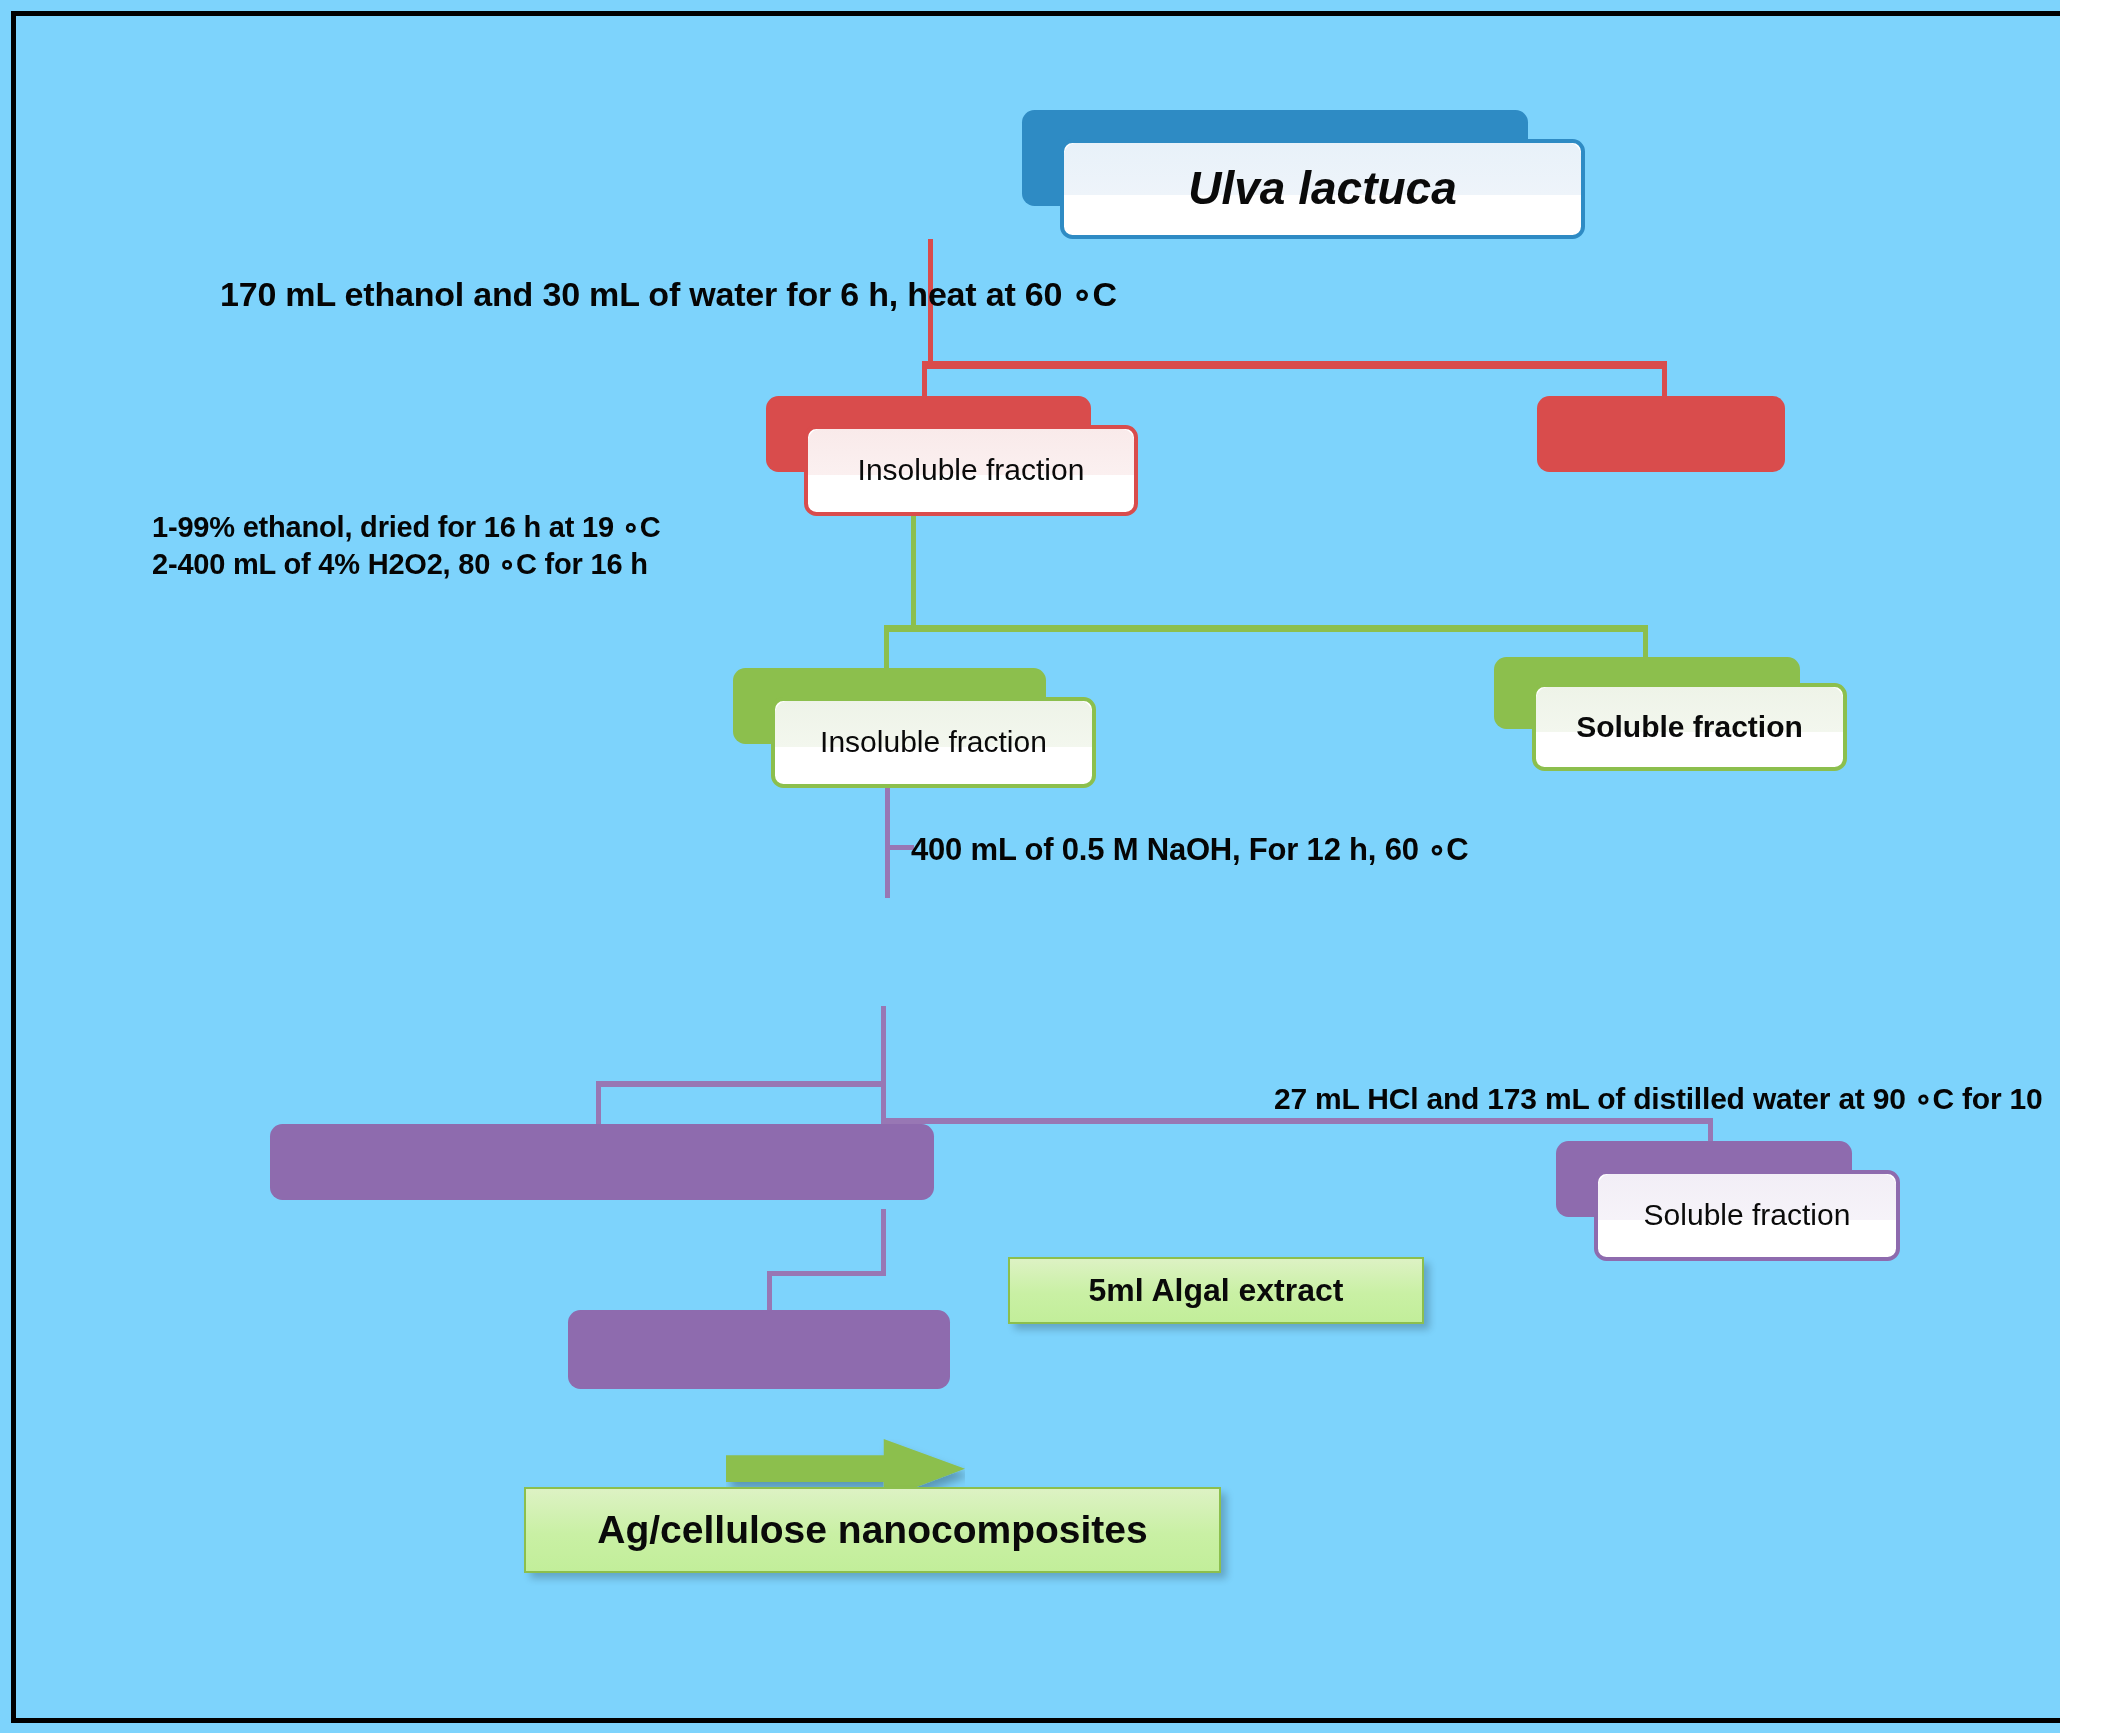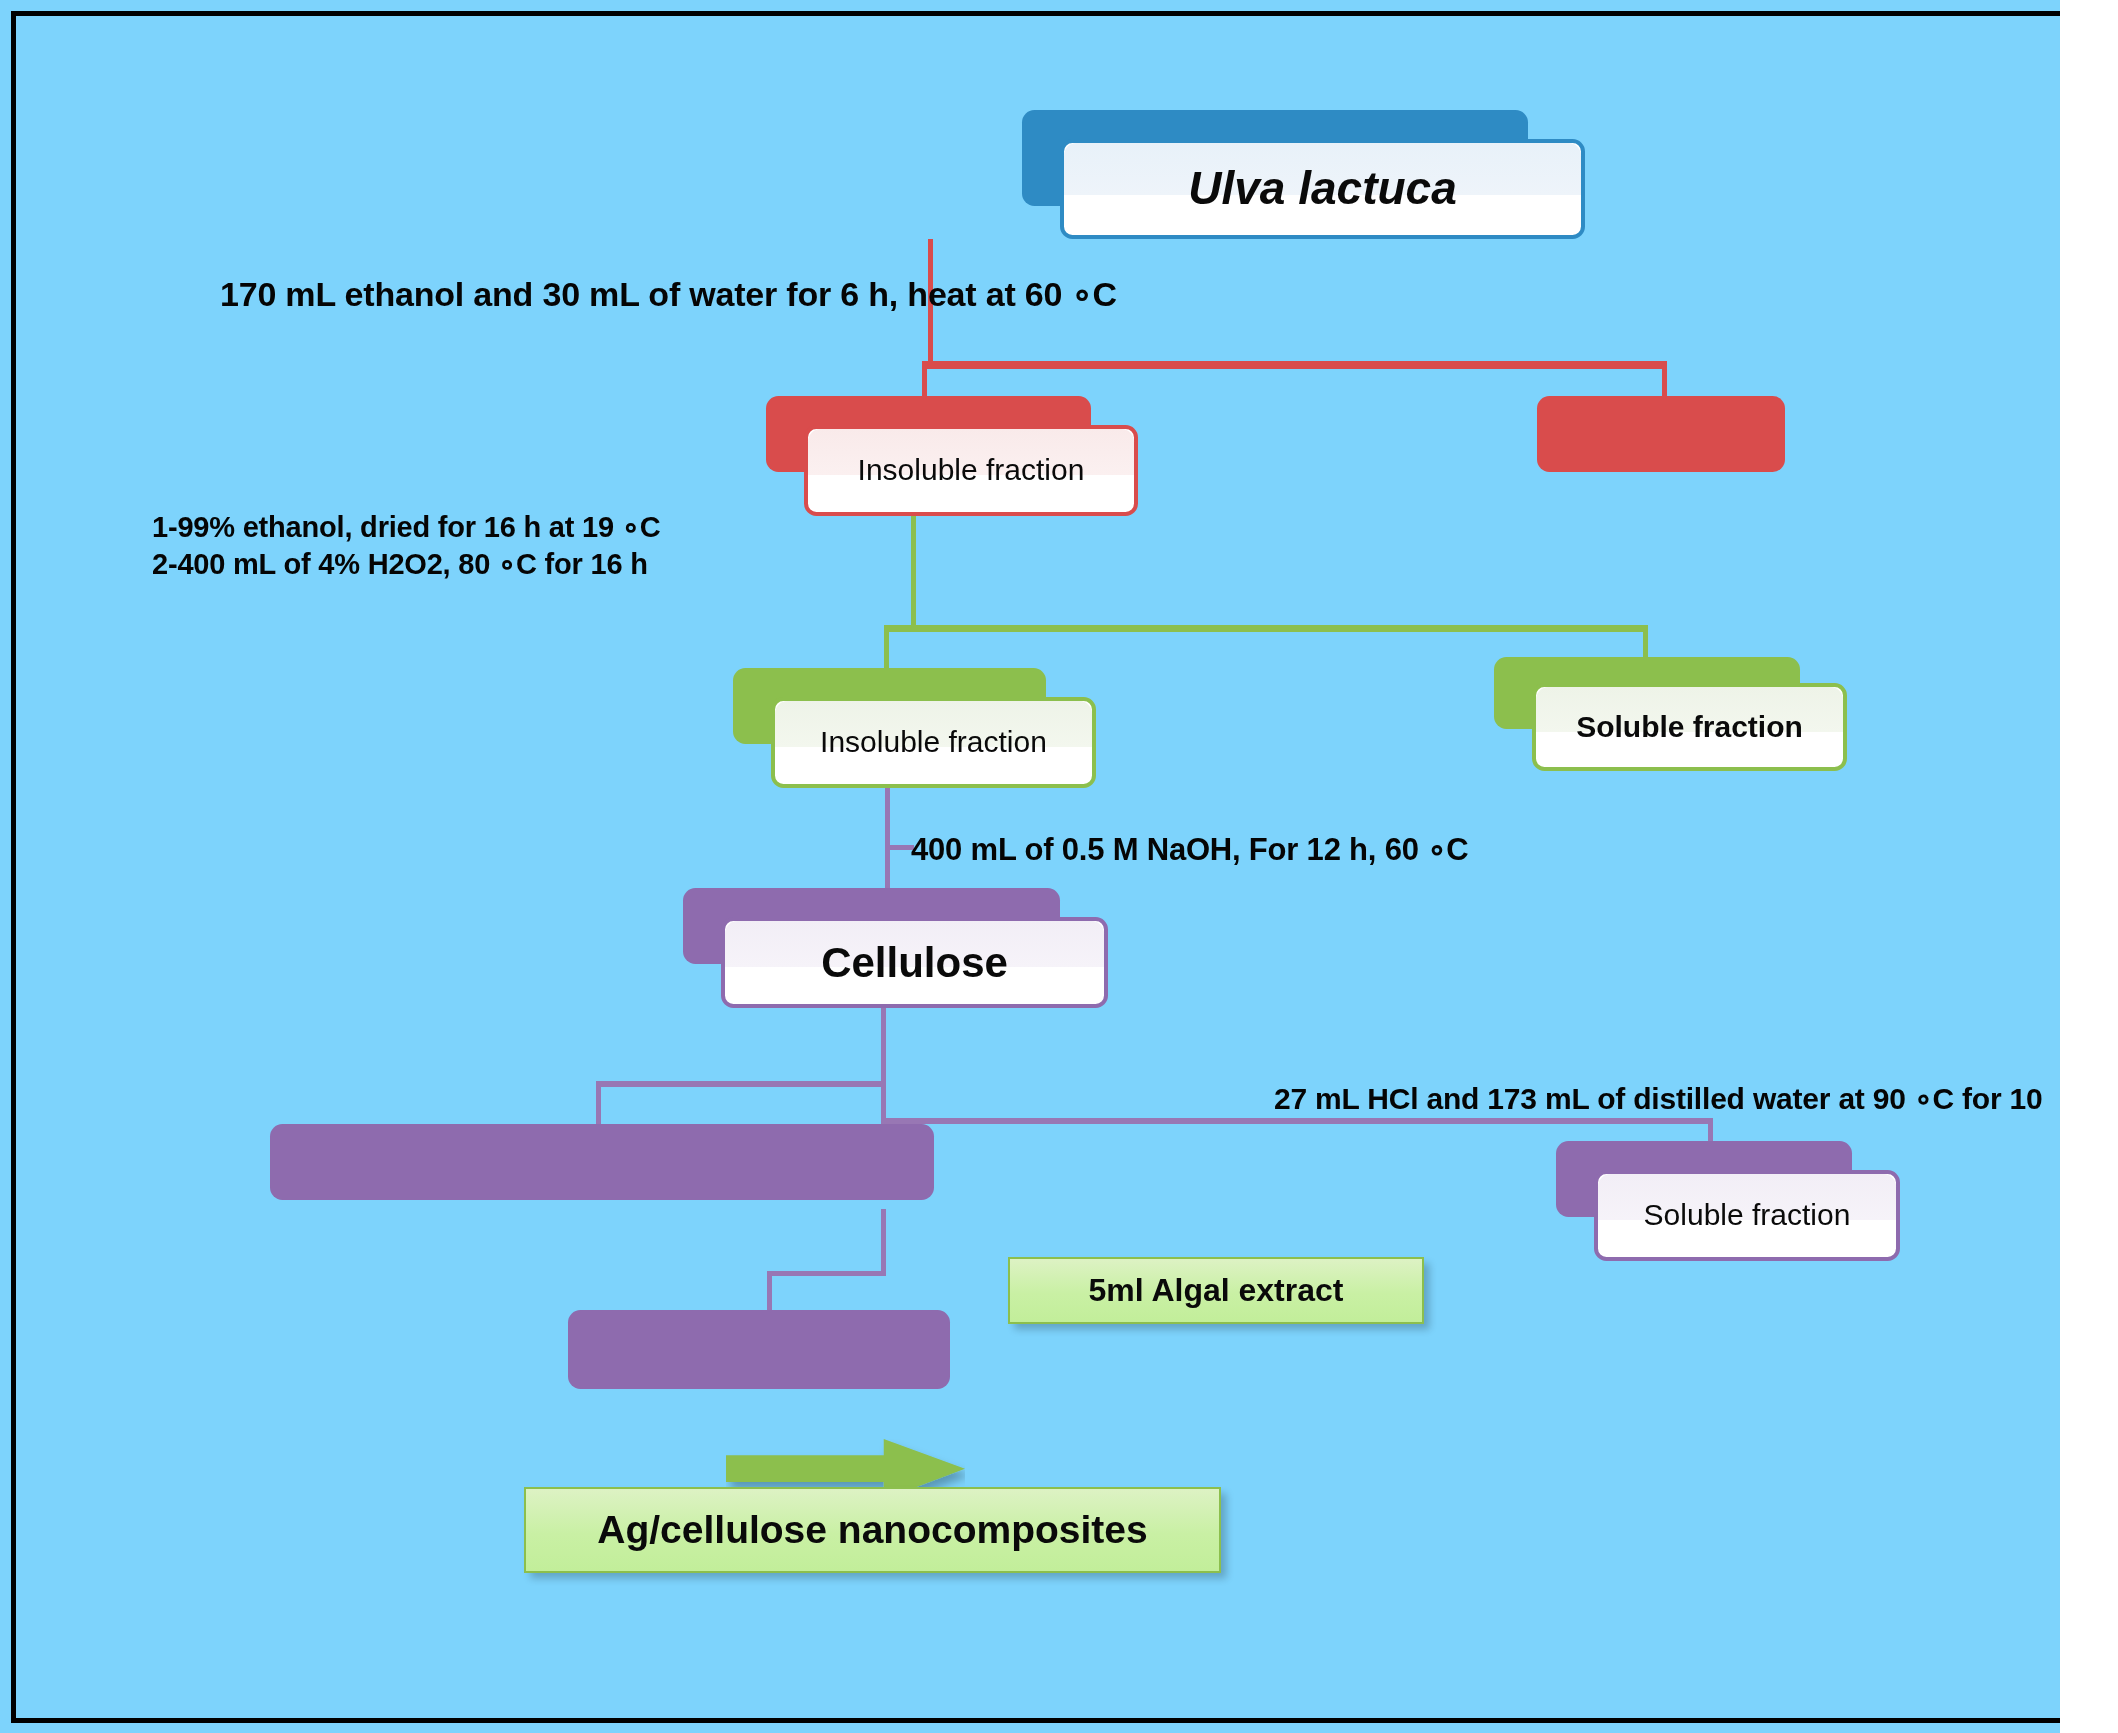--- a/index.html
+++ b/index.html
@@ -143,27 +143,20 @@
   <div class="node green" style="left:1494px;top:657px;width:353px;height:115px;">
     <div class="plate" style="left:0;top:0;width:306px;height:72px;"></div>
     <div class="face" style="left:38px;top:26px;width:315px;height:88px;">
       <div class="inner"></div>
       <span class="lbl" style="font-size:30px;font-weight:bold;">Soluble fraction</span>
     </div>
   </div>
 
   <div class="anno" style="left:911px;top:830px;font-size:31px;">400 mL of 0.5 M NaOH, For 12 h, 60 ∘C</div>
 
-  <div class="node purple" style="left:683px;top:888px;width:435px;height:119px;">
-    <div class="plate" style="left:0;top:0;width:377px;height:76px;"></div>
-    <div class="face" style="left:38px;top:29px;width:387px;height:91px;">
-      <div class="inner"></div>
-      <span class="lbl" style="font-size:42px;font-weight:bold;">Cellulose</span>
-    </div>
-  </div>
 
   <div class="anno" style="left:1274px;top:1080px;font-size:30px;">27 mL HCl and 173 mL of distilled water at 90 ∘C for 10</div>
 
   <div class="node purple" style="left:270px;top:1124px;width:717px;height:119px;">
     <div class="plate" style="left:0;top:0;width:664px;height:76px;"></div>
   </div>
 
   <div class="node purple" style="left:1556px;top:1141px;width:344px;height:119px;">
     <div class="plate" style="left:0;top:0;width:296px;height:76px;"></div>
     <div class="face" style="left:38px;top:29px;width:306px;height:91px;">

